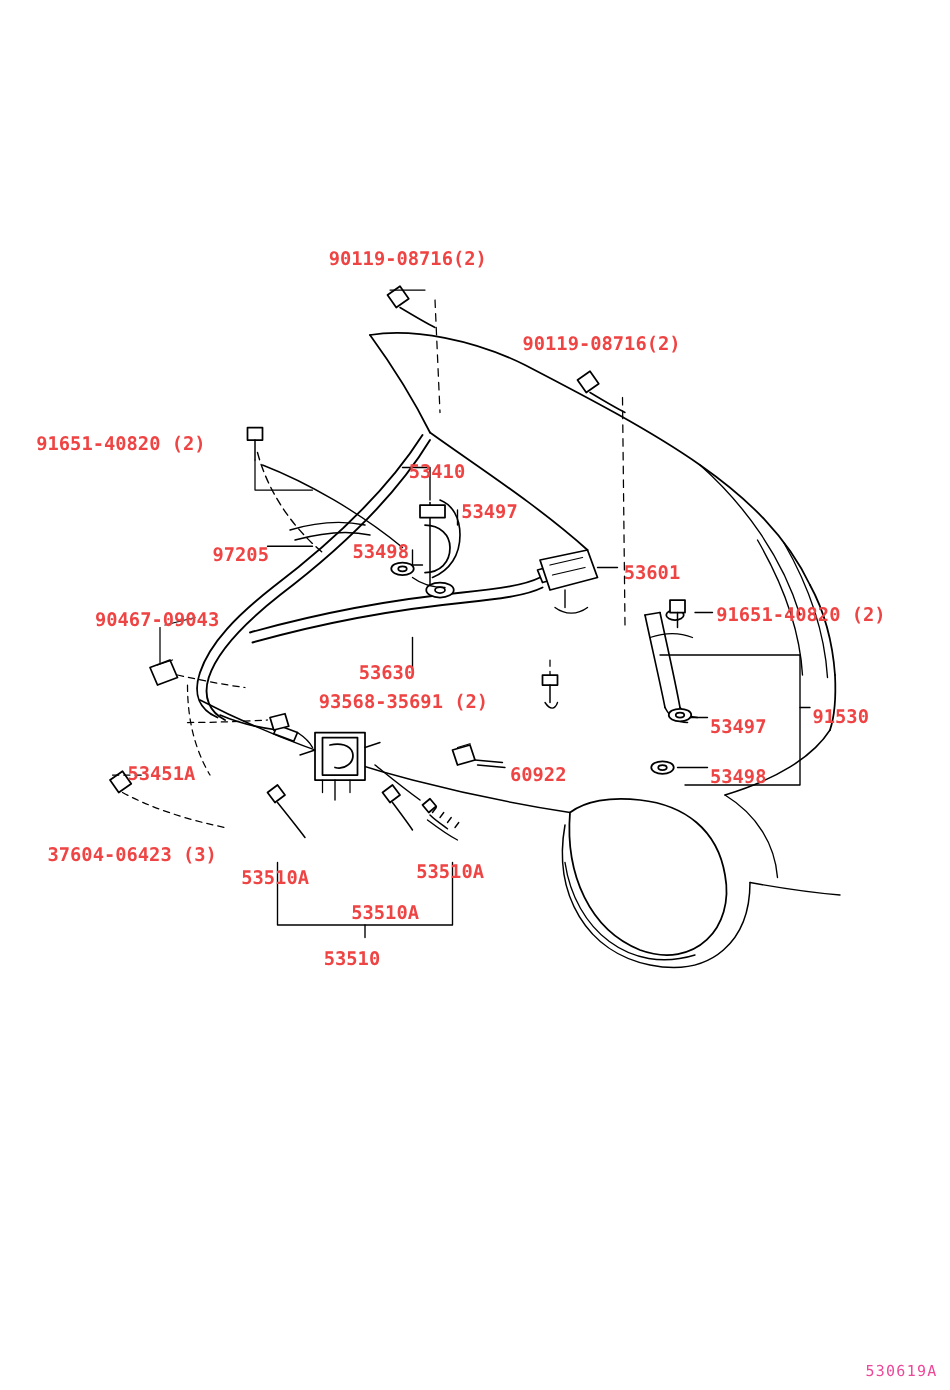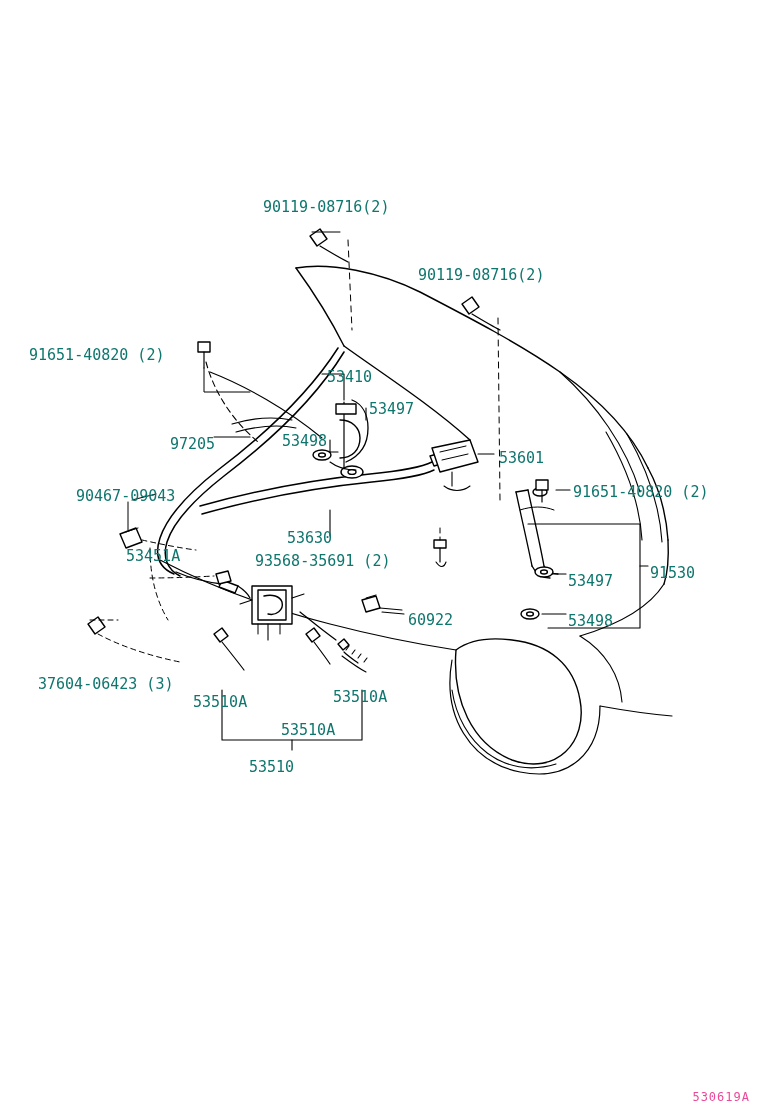--- a/index.html
+++ b/index.html
@@ -9,22 +9,22 @@
     font-family:"DejaVu Sans Mono", monospace;
     position:relative;
     overflow:hidden;
   }
   #diagram-root{position:absolute;inset:0;}
   svg#art{position:absolute;left:0;top:0;width:760px;height:1112px;}
   .lbl{
     position:absolute;
     font-family:"DejaVu Sans Mono", monospace;
     font-size:15px;
-    font-weight:normal;
-    color:#0f766e;
+    font-weight:bold;
+    color:#ef4444;
     white-space:nowrap;
     letter-spacing:0px;
     line-height:1;
   }
   .corner{
     position:absolute;
     right:10px;bottom:8px;
     font-family:"DejaVu Sans Mono", monospace;
     font-size:12px;
     color:#ec4899;
@@ -199,23 +199,23 @@
   <div class="lbl" style="left:369px;top:402px;">53497</div>
   <div class="lbl" style="left:170px;top:437px;">97205</div>
   <div class="lbl" style="left:282px;top:434px;">53498</div>
   <div class="lbl" style="left:499px;top:451px;text-align:right;">53601</div>
   <div class="lbl" style="left:573px;top:485px;">91651-40820 (2)</div>
   <div class="lbl" style="left:76px;top:489px;">90467-09043</div>
   <div class="lbl" style="left:287px;top:531px;">53630</div>
   <div class="lbl" style="left:255px;top:554px;">93568-35691 (2)</div>
   <div class="lbl" style="left:650px;top:566px;">91530</div>
   <div class="lbl" style="left:568px;top:574px;">53497</div>
-  <div class="lbl" style="left:102px;top:549px;margin-left:24px;">53451A</div>
+  <div class="lbl" style="left:102px;top:612px;">53451A</div>
   <div class="lbl" style="left:568px;top:614px;">53498</div>
   <div class="lbl" style="left:408px;top:613px;">60922</div>
   <div class="lbl" style="left:38px;top:677px;">37604-06423 (3)</div>
   <div class="lbl" style="left:193px;top:695px;">53510A</div>
   <div class="lbl" style="left:333px;top:690px;">53510A</div>
   <div class="lbl" style="left:281px;top:723px;">53510A</div>
-  <div class="lbl" style="left:249px;top:760px;">53510</div>
+  <div class="lbl" style="left:259px;top:760px;">53510</div>
 
   <div class="corner">530619A</div>
 </div>
 
 </body></html>

